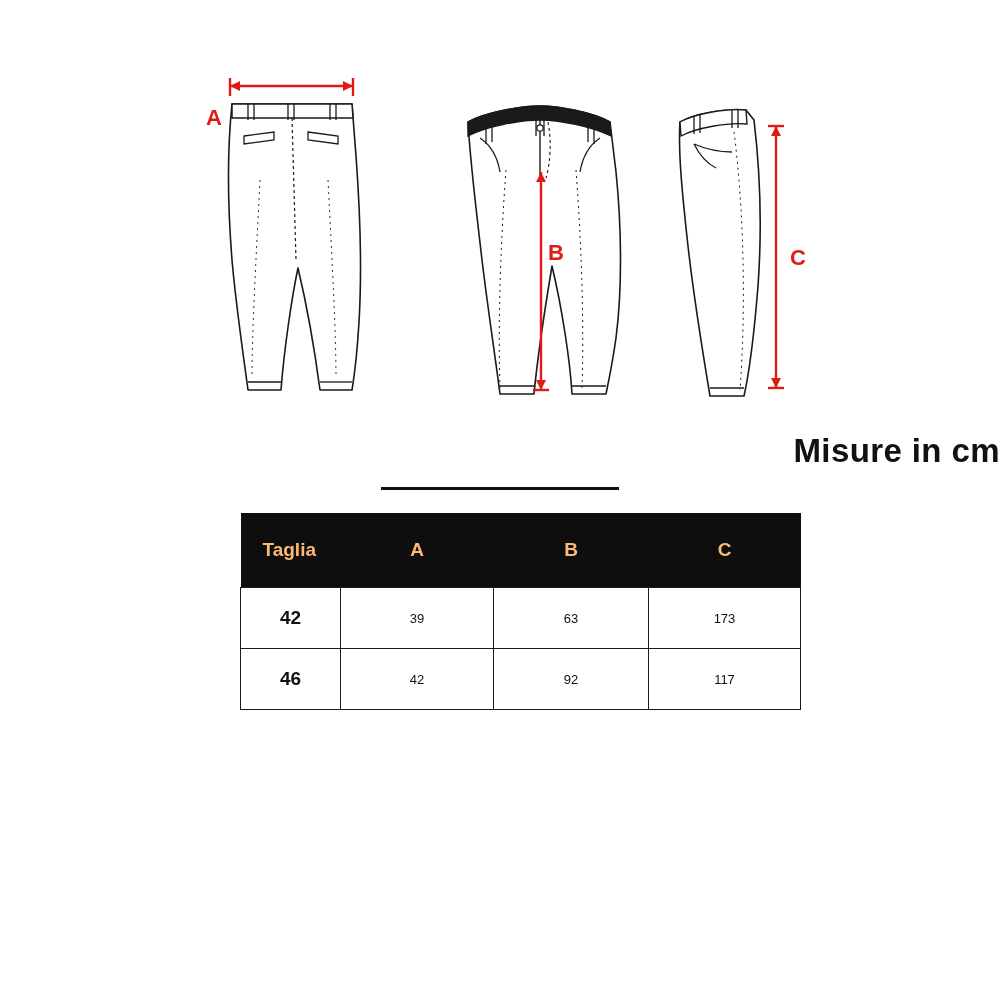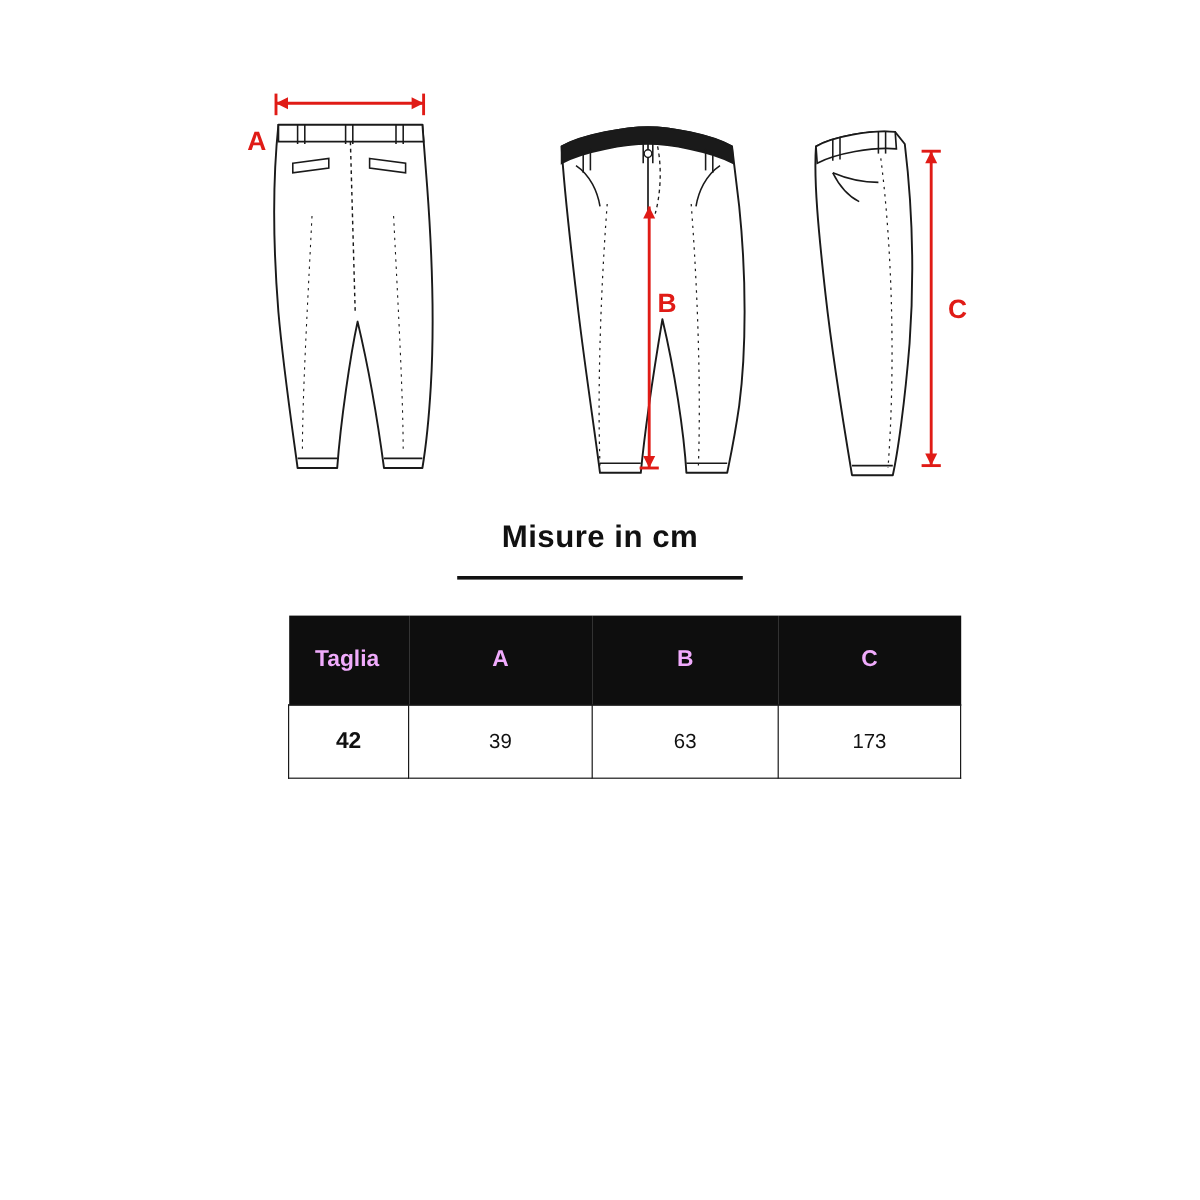--- a/index.html
+++ b/index.html
@@ -51,49 +51,50 @@
 
   
   #title-block {
     position: absolute;
     left: 0;
     top: 432px;
     width: 1000px;
     text-align: center;
   }
   #title {
-    font-size: 26px;
+    font-size: 33px;
     font-weight: bold;
     color: #111111;
     letter-spacing: 0.4px;
+    text-align: right;
   }
   #title-rule {
     margin: 17px auto 0 auto;
     width: 238px;
     height: 3px;
     background: #111111;
   }
 
   
   #size-table {
     position: absolute;
     left: 240px;
     top: 513px;
     width: 560px;
     border-collapse: collapse;
     table-layout: fixed;
   }
   #size-table th,
   #size-table td {
     text-align: center;
-    font-size: 17px;
+    font-size: 13px;
   }
   #size-table thead th {
     background: #0e0e0e;
-    color: #f0abfc;
+    color: #fdba74;
     height: 72px;
     font-weight: bold;
     font-size: 19px;
     border: none;
   }
   #size-table thead th.first-col { text-align: left; padding-left: 22px; }
   #size-table tbody td {
     height: 58px;
     border: 1px solid #1a1a1a;
     color: #111111;
@@ -282,16 +283,22 @@
         <th>C</th>
       </tr>
     </thead>
     <tbody>
       <tr>
         <td class="size-cell">42</td>
         <td>39</td>
         <td>63</td>
         <td>173</td>
       </tr>
+      <tr>
+        <td class="size-cell">46</td>
+        <td>42</td>
+        <td>92</td>
+        <td>117</td>
+      </tr>
     </tbody>
   </table>
 
 </div>
 
 </body></html>

